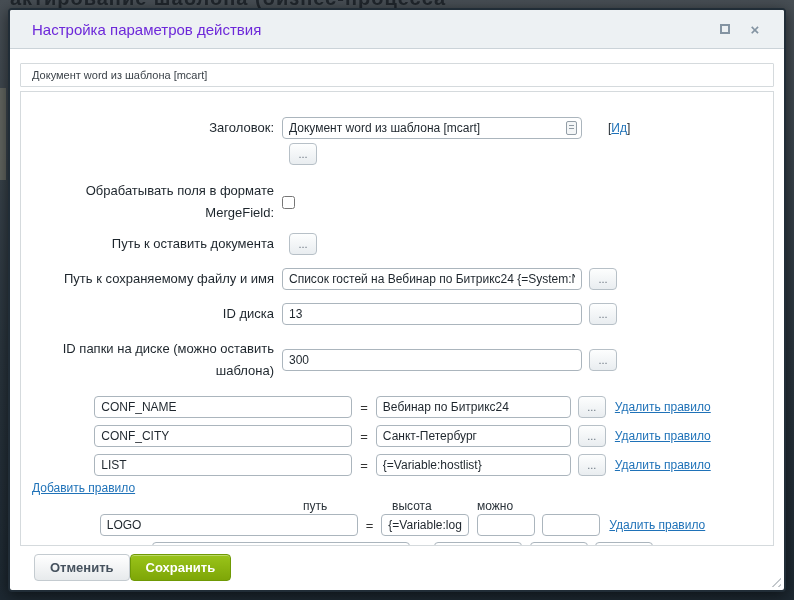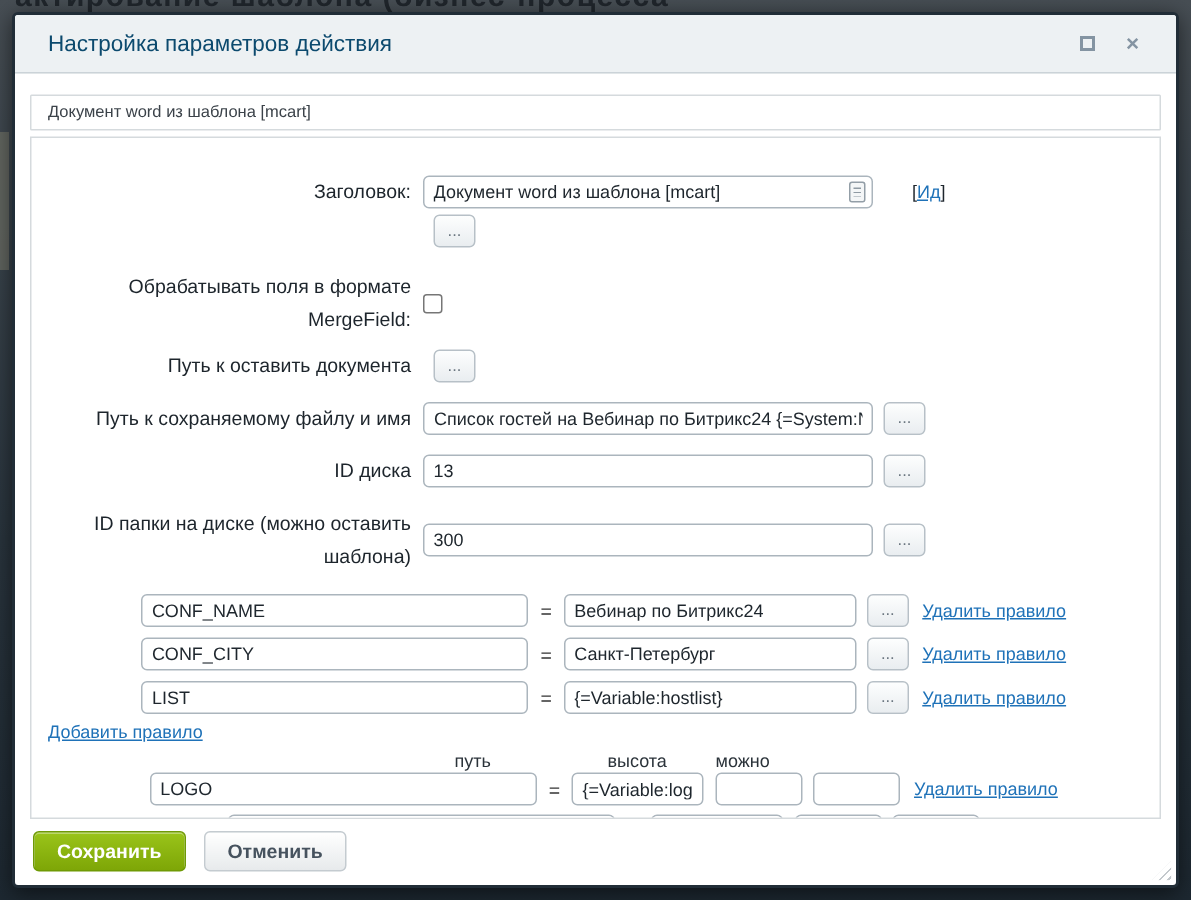--- a/index.html
+++ b/index.html
@@ -20,21 +20,21 @@
   
   .modal {
     position:absolute; left:8px; top:8px; width:778px; height:584px;
     background:#fff; border:2px solid #212d37; border-radius:4px;
     box-shadow:0 3px 14px rgba(0,0,0,.55); overflow:hidden;
   }
   .titlebar {
     height:39px; background:#edf1f3; border-bottom:1px solid #cbd3d8;
     display:flex; align-items:center; padding:0 18px 0 22px;
   }
-  .titlebar .title { font-size:15px; color:#0c4a6e; flex:1 1 auto; }
+  .titlebar .title { font-size:15px; color:#6d28d9; flex:1 1 auto; }
   .win-btn { border:none; background:transparent; cursor:pointer; width:22px; height:22px;
     display:flex; align-items:center; justify-content:center; margin-left:8px; }
   .maxi { width:10px; height:10px; border:2px solid #8494a2; }
   .close-glyph { font-size:15px; color:#8494a2; font-weight:bold; line-height:1; }
 
   
   .section-header {
     margin:14px 10px 0 10px; border:1px solid #d5dadd; background:#fff;
     font-size:11px; color:#3b4249; padding:5px 11px; border-radius:1px;
   }
@@ -77,21 +77,21 @@
   .cb { width:13px; height:13px; margin:0; accent-color:#7ea607; }
   .mt9 { margin-top:9px; } .mt13 { margin-top:13px; } .mt14 { margin-top:14px; } .mt7 { margin-top:7px; }
 
   .rrow { display:flex; align-items:center; margin-left:11px;justify-content:center; }
   .eq { margin:0 8px; font-size:13px; color:#333; flex:none; }
   .del-lnk { margin-left:9px; white-space:nowrap; }
   .add-lnk { display:inline-block; margin:5px 0 0 11px; }
 
   .img-headers { position:relative; height:15px; margin-top:3px; font-size:12px; color:#2b333a; }
   .img-headers span { position:absolute; top:0; }
-  .hdr-path { left:282px; } .hdr-height { left:384px; } .hdr-width { left:456px; }
+  .hdr-path { left:282px; } .hdr-height { left:371px; } .hdr-width { left:456px; }
   .img-row { margin-top:0; }
   .img-row + .img-row { margin-top:6px; }
   .eq2 { margin:0 8px 0 8px; }
   .ml8 { margin-left:8px; } .ml7 { margin-left:7px; }
 
   .footer { margin:8px 0 0 12px; display:flex; align-items:center; }
   .btn { height:27px; padding:0 15px; border-radius:4px; font-family:"Liberation Sans",sans-serif;
     font-size:13px; font-weight:bold; cursor:pointer; }
   .btn-save { background:linear-gradient(#9ac41a,#7ea607); border:1px solid #6f9a05; color:#fff;
     box-shadow:inset 0 1px 0 rgba(255,255,255,.35); }
@@ -222,18 +222,18 @@
       <input class="inp w-path" type="text" value="/upload/kotik.jpg" style="">
       <input class="inp w-dim ml8" type="text" value="300" style="">
       <input class="inp w-dim ml7" type="text" value="500" style="">
 
     </div>
     
 
   </div>
 
   <div class="footer">
+    <button class="btn btn-cancel">Отменить</button>
     <button class="btn btn-save">Сохранить</button>
-    <button class="btn btn-cancel">Отменить</button>
   </div>
 
   <div class="resize-handle"></div>
 </div>
 
 </body></html>

